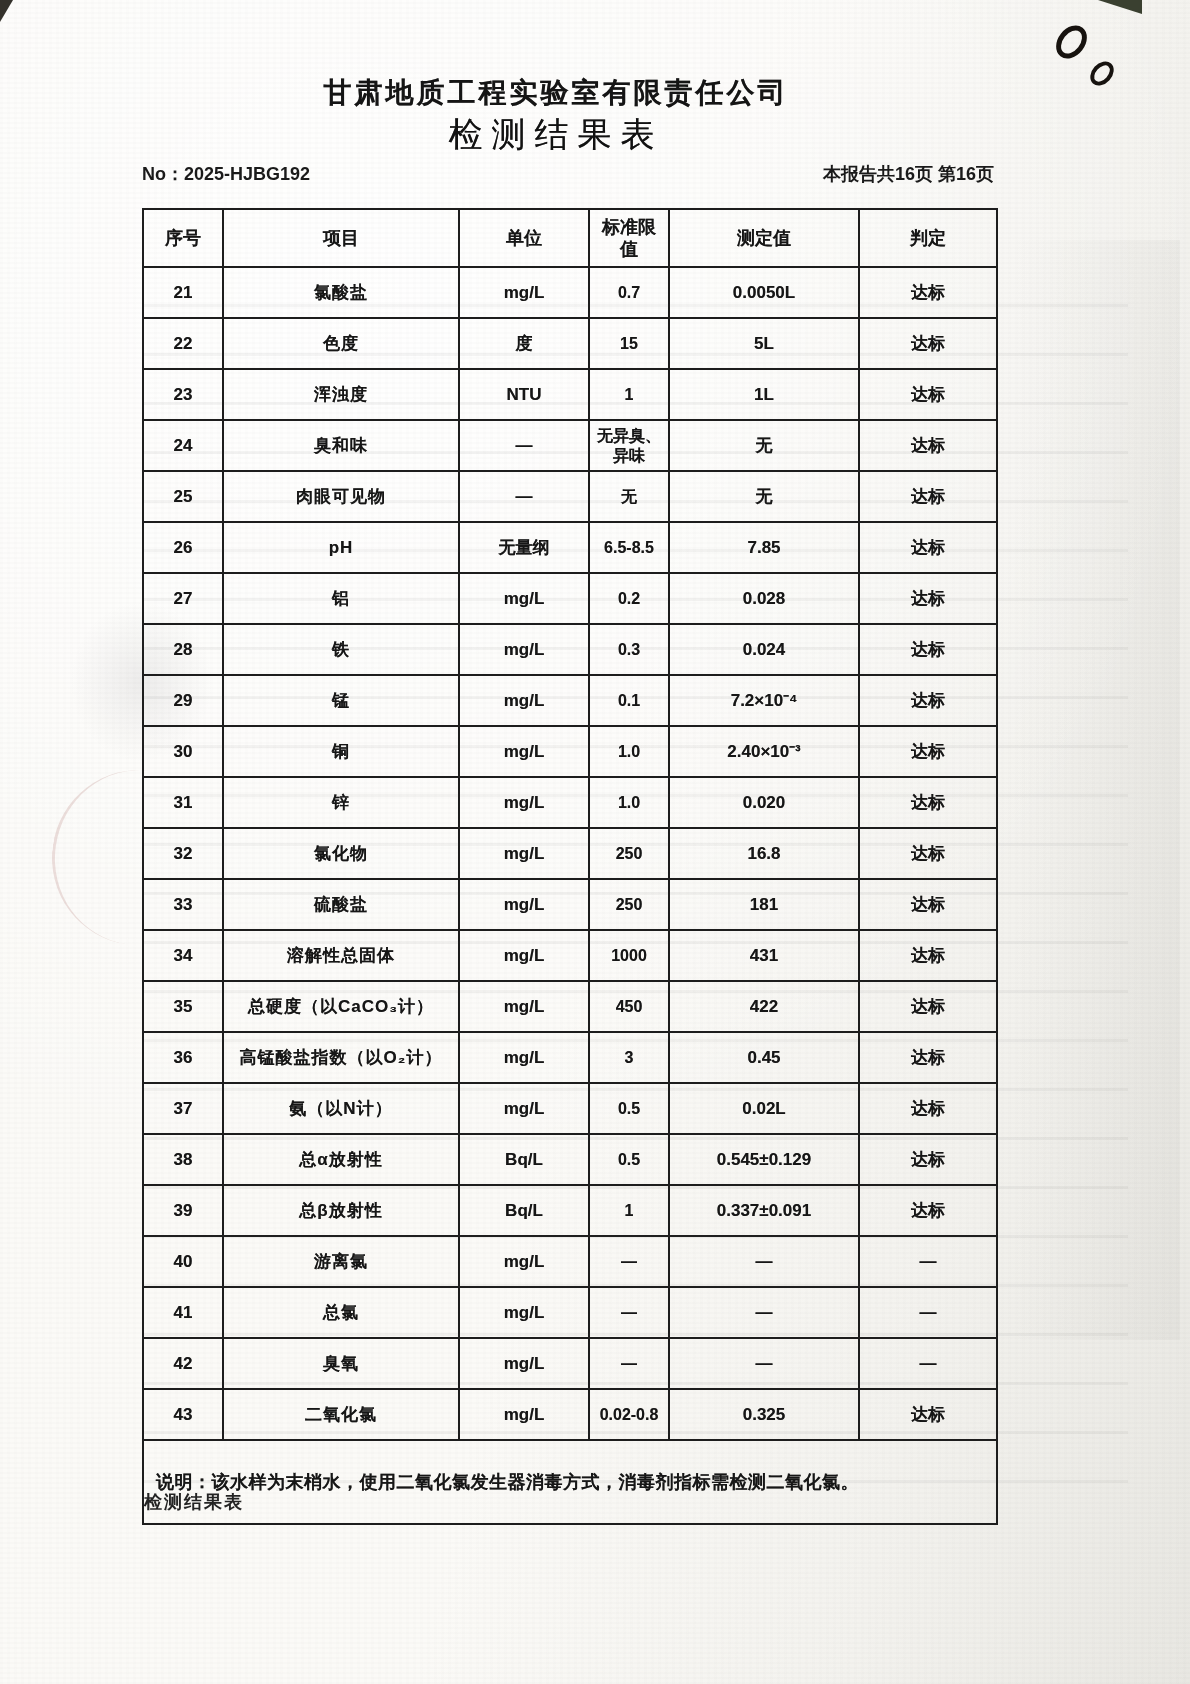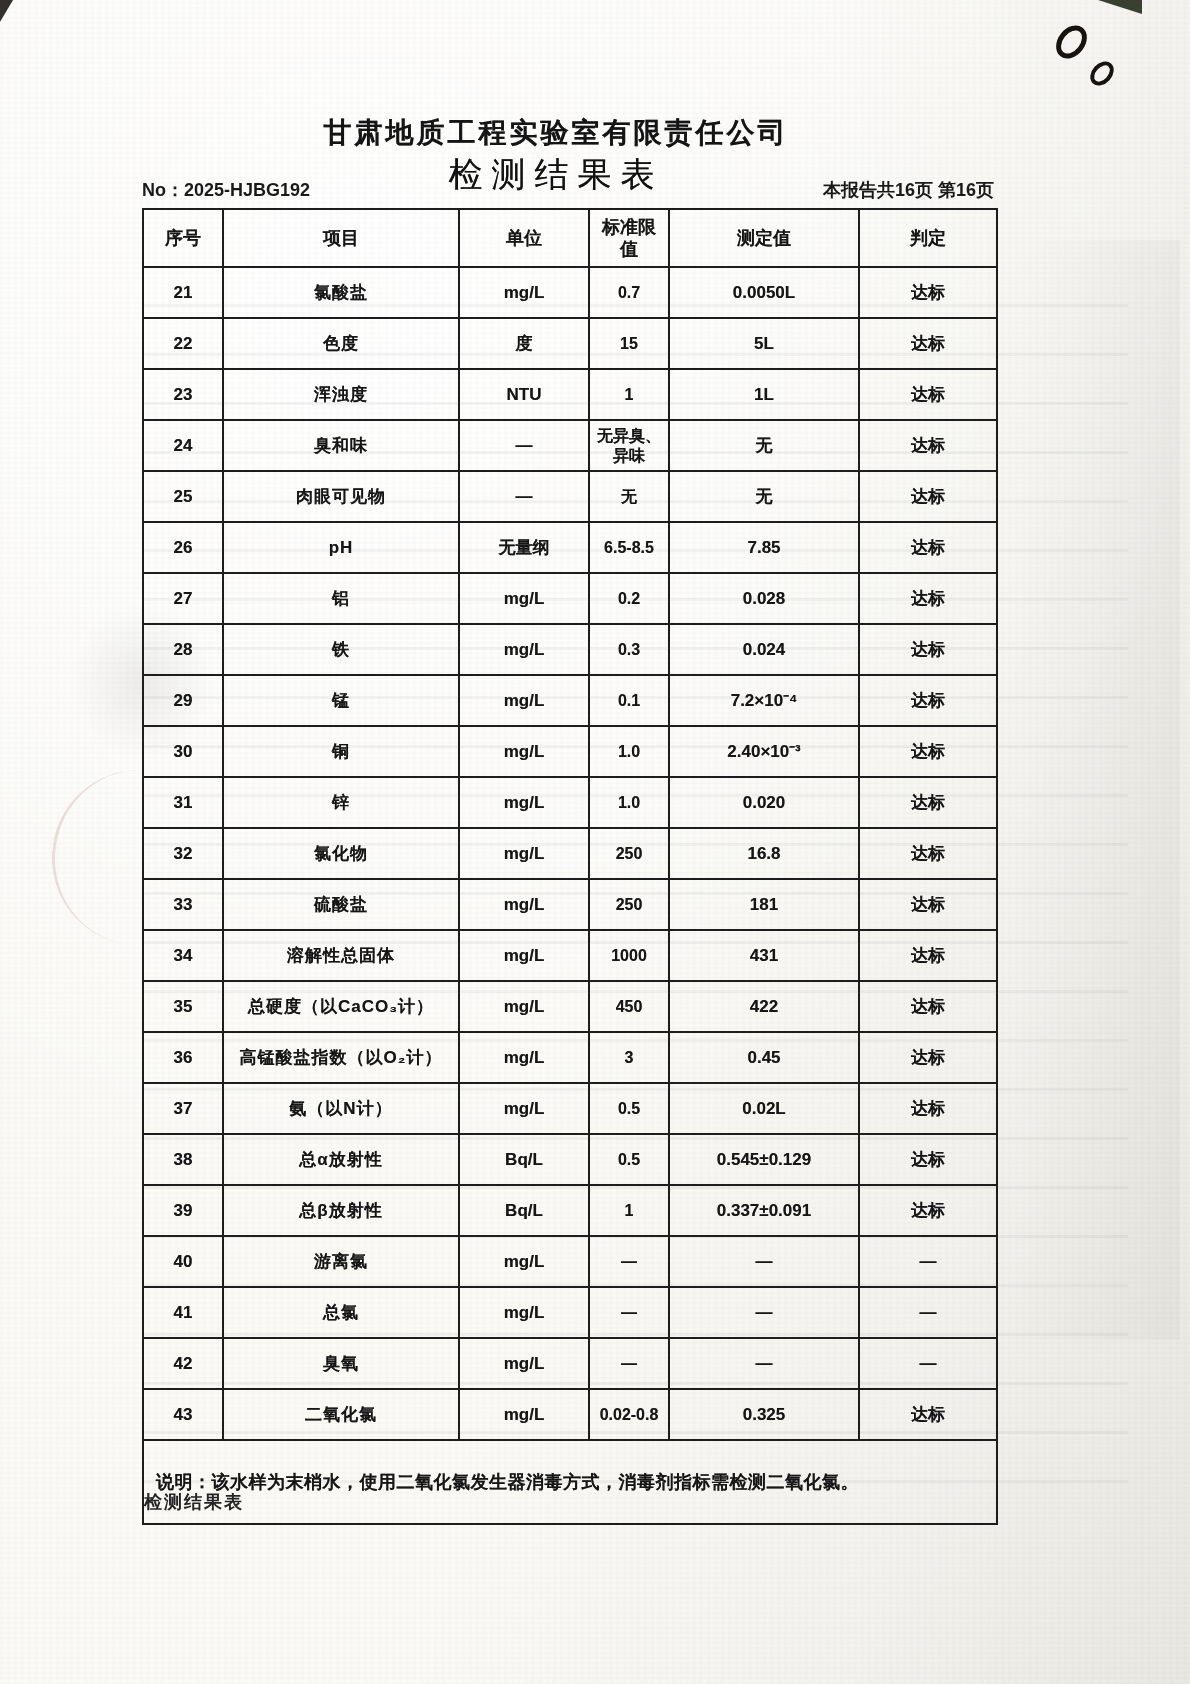--- a/index.html
+++ b/index.html
@@ -32,25 +32,25 @@
   .ink-oval.m2{left:1092px;top:60px;width:12px;height:19px;border-width:4px;transform:rotate(42deg);}
   .stain-arc{position:absolute;left:52px;top:770px;width:170px;height:175px;border-radius:50%;
     border-left:3px solid rgba(158,88,84,.18);transform:rotate(8deg);
     clip-path:polygon(0 0,52% 0,52% 100%,0 100%);}
   .smudge{position:absolute;left:48px;top:590px;width:170px;height:230px;pointer-events:none;
     background:radial-gradient(60% 50% at 55% 40%, rgba(70,70,72,.085), rgba(0,0,0,0) 70%);}
   .smudge2{position:absolute;left:1010px;top:240px;width:170px;height:1100px;pointer-events:none;
     background:linear-gradient(to right, rgba(0,0,0,0), rgba(90,88,82,.05));}
   
   .head-wrap{position:absolute;left:0;top:0;width:1112px;text-align:center;}
-  .company{margin-top:114px;font-size:28px;font-weight:700;letter-spacing:3px;color:#151515;
+  .company{margin-top:74px;font-size:28px;font-weight:700;letter-spacing:3px;color:#151515;
     text-shadow:0 0 .5px rgba(0,0,0,.55);}
   .doc-title{font-size:34px;font-weight:400;letter-spacing:9px;color:#121212;
     text-shadow:0 0 .6px rgba(0,0,0,.6);}
-  .meta{position:absolute;left:142px;top:178px;width:852px;display:flex;
+  .meta{position:absolute;left:142px;top:162px;width:852px;display:flex;
     justify-content:space-between;align-items:flex-end;
     font-size:18px;font-weight:700;color:#1a1a1a;}
   
   .table-wrap{position:absolute;left:142px;top:208px;width:988px;}
   .table-wrap::after{ 
     content:"";position:absolute;inset:56px 2px 2px 2px;pointer-events:none;
     background:repeating-linear-gradient(to bottom, transparent 0 40px,
       rgba(70,70,70,.055) 40px 43px, transparent 43px 49px);
     filter:blur(.5px);
   }

